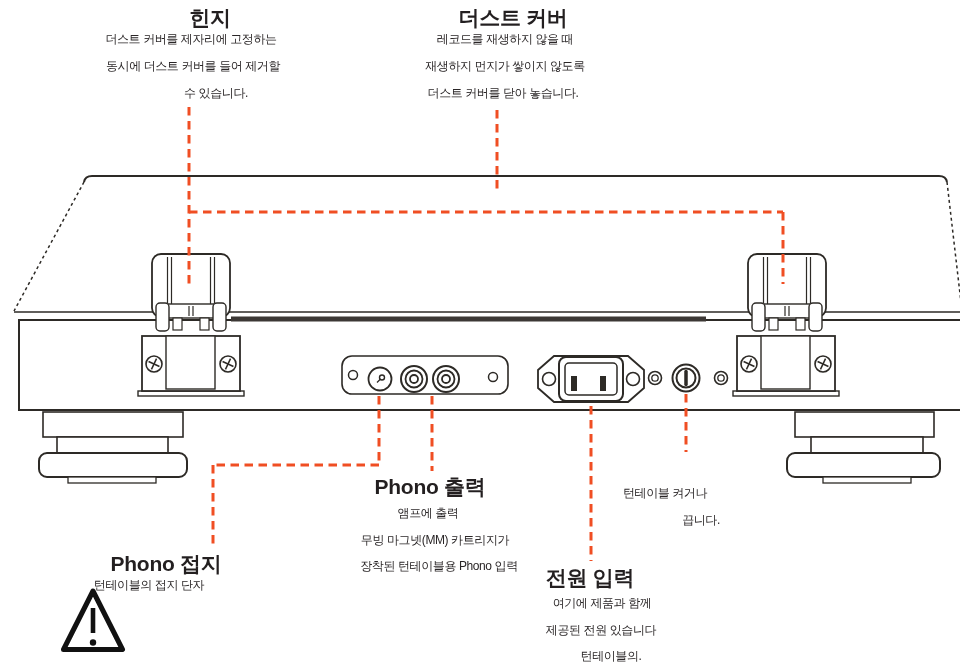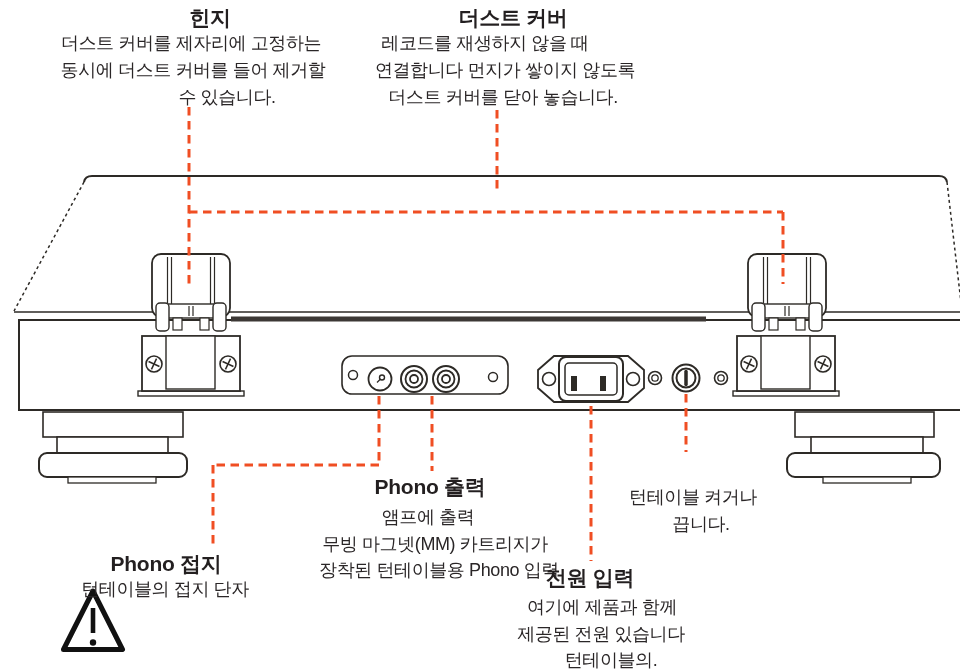--- a/index.html
+++ b/index.html
@@ -3,21 +3,21 @@
 <meta charset="utf-8">
 <style>
   html,body{margin:0;padding:0;background:#ffffff;}
   .stage{
     position:relative;width:960px;height:670px;background:#fff;overflow:hidden;
     font-family:"Liberation Sans","DejaVu Sans",sans-serif;color:#231f20;border-radius:31px;
   }
   .stage svg{position:absolute;left:0;top:0;}
   .lbl{position:absolute;white-space:nowrap;transform:translateX(-50%);text-align:center;}
   .t{font-size:21px;font-weight:bold;letter-spacing:-0.3px;}
-  .b{font-size:18px;letter-spacing:-0.4px;color:#2a2627;}
+  .b{font-size:12px;letter-spacing:-0.4px;color:#2a2627;}
 </style>
 </head>
 <body>
 
 <div class="stage">
 
   <svg width="972" height="670" viewBox="0 0 972 670">
     <g fill="none" stroke="#2d2a26" stroke-width="1.6">
 
       <g>
@@ -159,36 +159,36 @@
       <line x1="213" y1="465" x2="213" y2="547"></line>
       <line x1="432" y1="396" x2="432" y2="471"></line>
       <line x1="591" y1="406" x2="591" y2="561"></line>
       <line x1="686" y1="394" x2="686" y2="452"></line>
     </g>
   </svg>
 
   <div class="lbl t" style="left:210px;top:4px">힌지</div>
   <div class="lbl b" style="left:191px;top:31px">더스트 커버를 제자리에 고정하는</div>
   <div class="lbl b" style="left:193px;top:58px">동시에 더스트 커버를 들어 제거할</div>
-  <div class="lbl b" style="left:227px;top:85px">수 있습니다.</div>
+  <div class="lbl b" style="left:216px;top:85px">수 있습니다.</div>
 
   <div class="lbl t" style="left:513px;top:4px">더스트 커버</div>
-  <div class="lbl b" style="left:485px;top:31px">레코드를 재생하지 않을 때</div>
-  <div class="lbl b" style="left:505px;top:58px">연결합니다 먼지가 쌓이지 않도록</div>
+  <div class="lbl b" style="left:505px;top:31px">레코드를 재생하지 않을 때</div>
+  <div class="lbl b" style="left:505px;top:58px">재생하지 먼지가 쌓이지 않도록</div>
   <div class="lbl b" style="left:503px;top:85px">더스트 커버를 닫아 놓습니다.</div>
 
   <div class="lbl t" style="left:166px;top:550px">Phono 접지</div>
-  <div class="lbl b" style="left:165px;top:577px">턴테이블의 접지 단자</div>
+  <div class="lbl b" style="left:149px;top:577px">턴테이블의 접지 단자</div>
 
   <div class="lbl t" style="left:430px;top:473px">Phono 출력</div>
   <div class="lbl b" style="left:428px;top:505px">앰프에 출력</div>
   <div class="lbl b" style="left:435px;top:532px">무빙 마그넷(MM) 카트리지가</div>
   <div class="lbl b" style="left:439px;top:558px">장착된 턴테이블용 Phono 입력</div>
 
   <div class="lbl t" style="left:590px;top:564px">전원 입력</div>
   <div class="lbl b" style="left:602px;top:595px">여기에 제품과 함께</div>
   <div class="lbl b" style="left:601px;top:622px">제공된 전원 있습니다</div>
   <div class="lbl b" style="left:611px;top:648px">턴테이블의.</div>
 
-  <div class="lbl b" style="left:693px;top:485px">턴테이블 켜거나</div>
+  <div class="lbl b" style="left:665px;top:485px">턴테이블 켜거나</div>
   <div class="lbl b" style="left:701px;top:512px">끕니다.</div>
 
 </div>
 
 </body></html>

